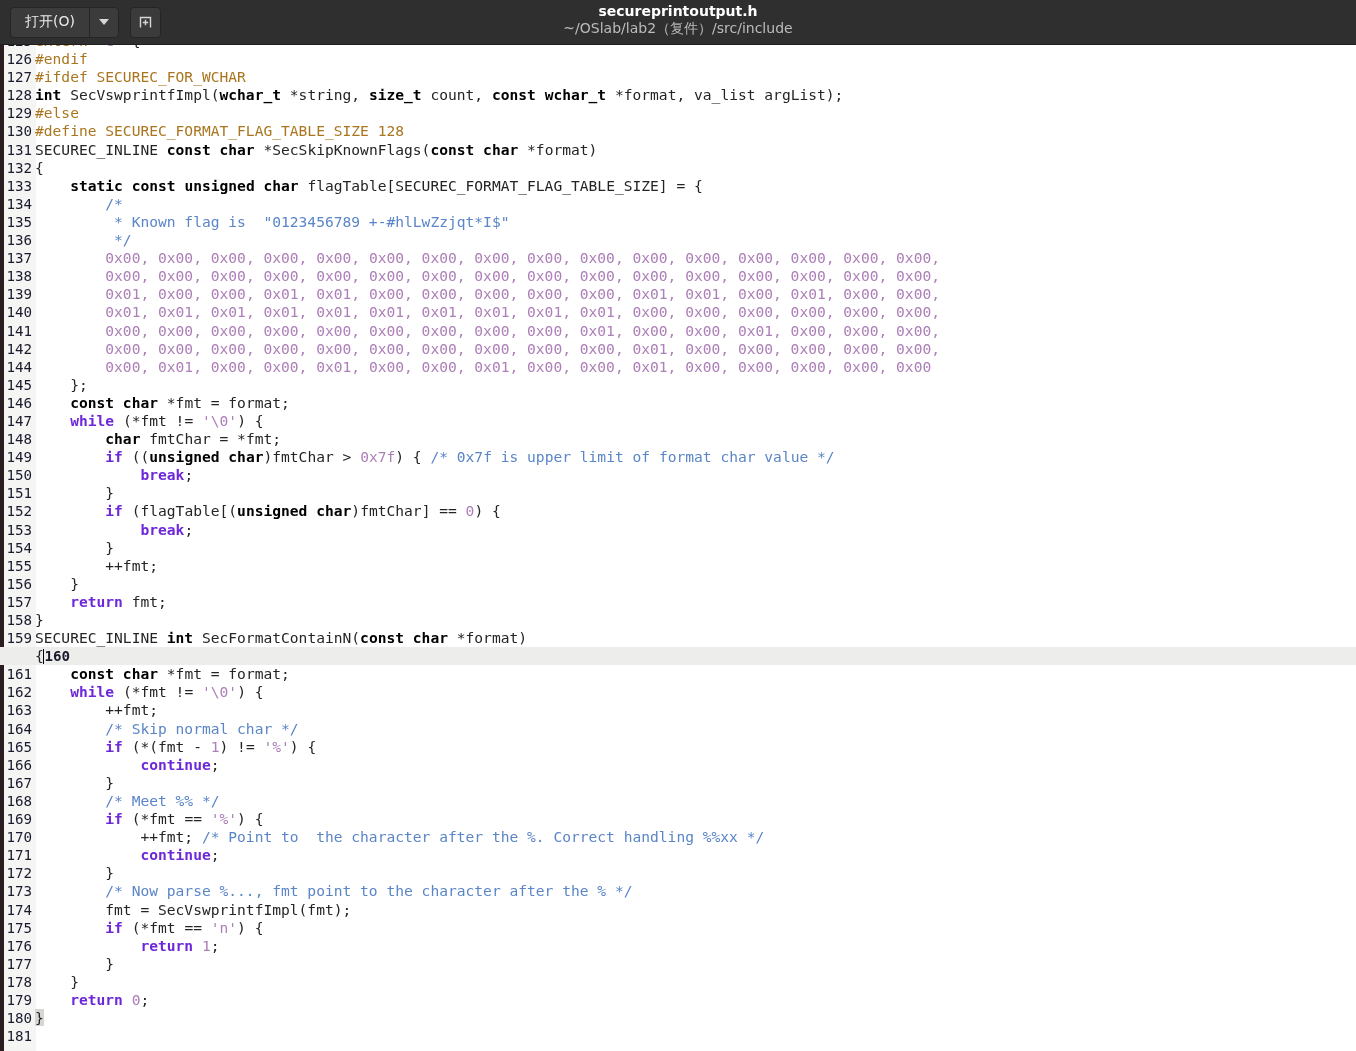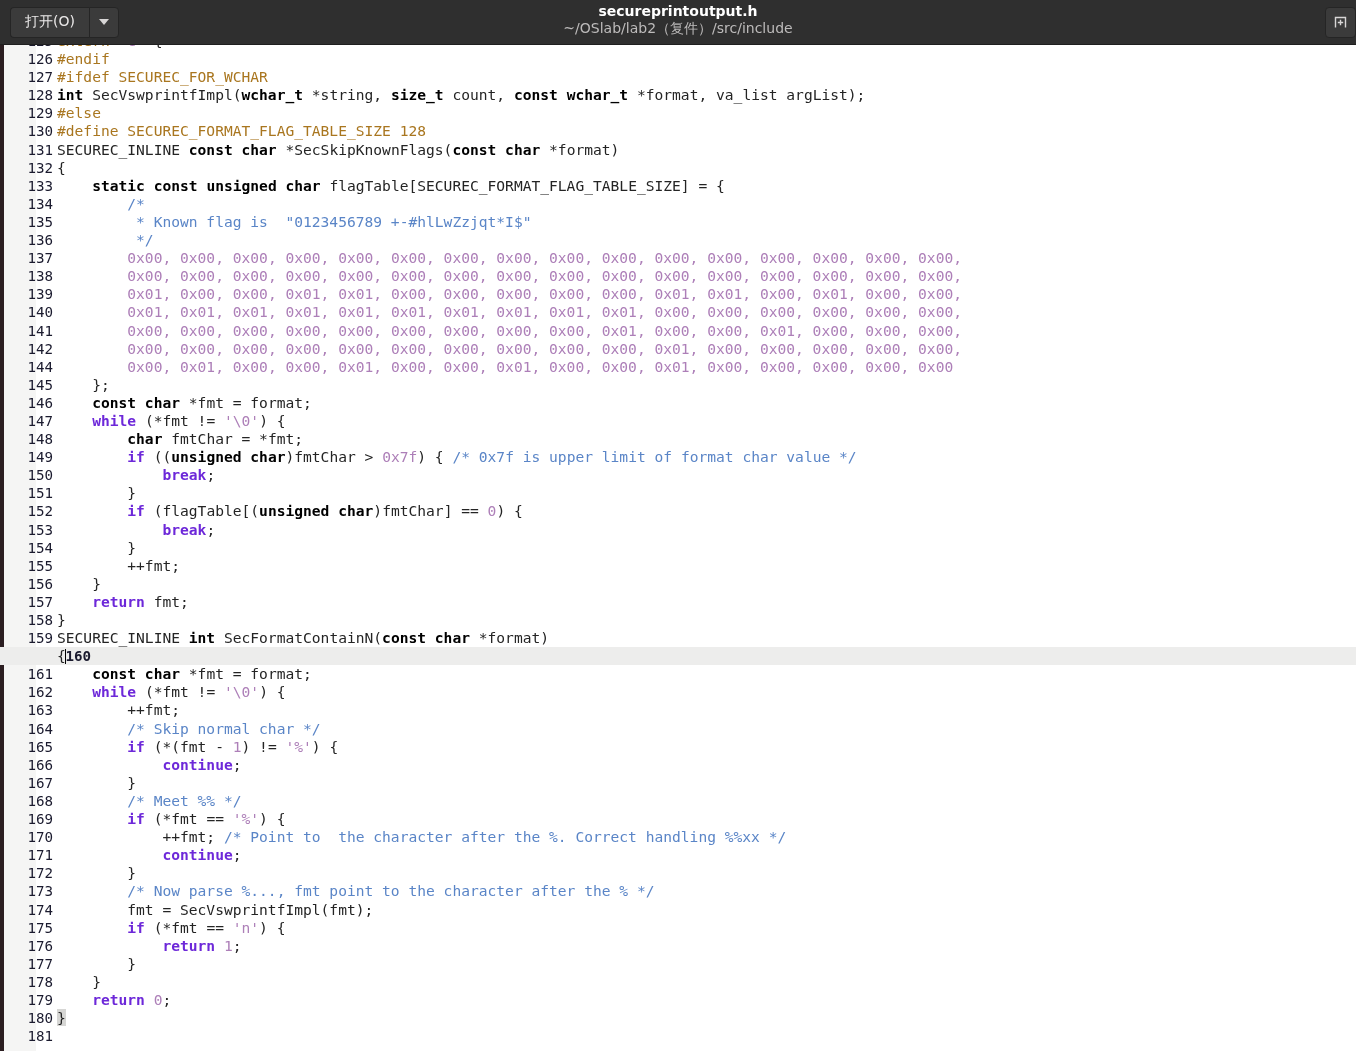--- a/index.html
+++ b/index.html
@@ -17,21 +17,20 @@
   
   .titlebar {
     position: relative;
     height: 45px;
     background: #2f2f2f;
     border-bottom: 1px solid #1f1f1f;
     box-sizing: border-box;
     display: flex;
     align-items: center;
     padding-left: 10px;
-    justify-content: space-between;
   }
   .open-group {
     display: flex;
     align-items: center;
     height: 31px;
   }
   .btn-open {
     height: 31px;
     display: flex;
     align-items: center;
@@ -126,26 +125,25 @@
   .row.current { background: #ededec; }
   .lineno {
     position: absolute;
     left: 0;
     width: 32px;
     text-align: right;
     color: #1a1a2e;
     background: transparent;
     font-size: 14.2px;
     z-index: 2;
-    padding-left: 21px;
   }
   .row.current .lineno { font-weight: bold; margin-left: 38px; }
   .code {
     display: block;
-    margin-left: 56px;
+    margin-left: 34px;
     padding-left: 1px;
     color: #242424;
     position: relative;
     z-index: 1;
   }
   
   .kw   { color: #6d28d9; font-weight: bold; }   
   .typ  { color: #000000; font-weight: bold; }   
   .pre  { color: #a9761f; }                       
   .cmt  { color: #5a85c7; }                       

